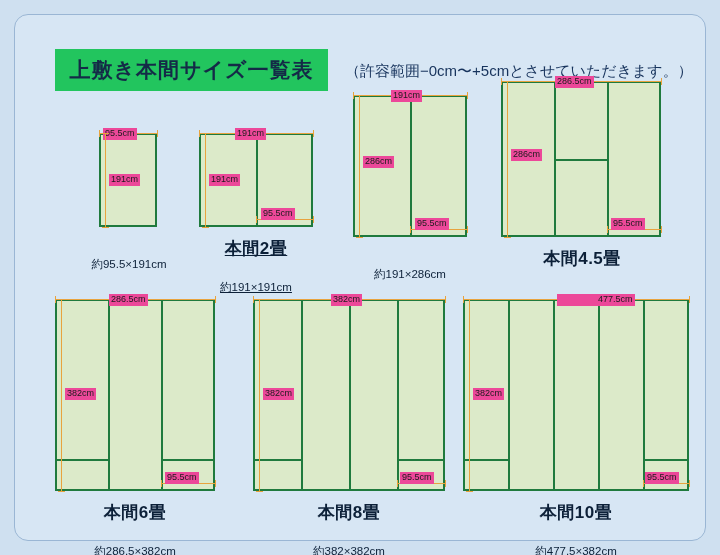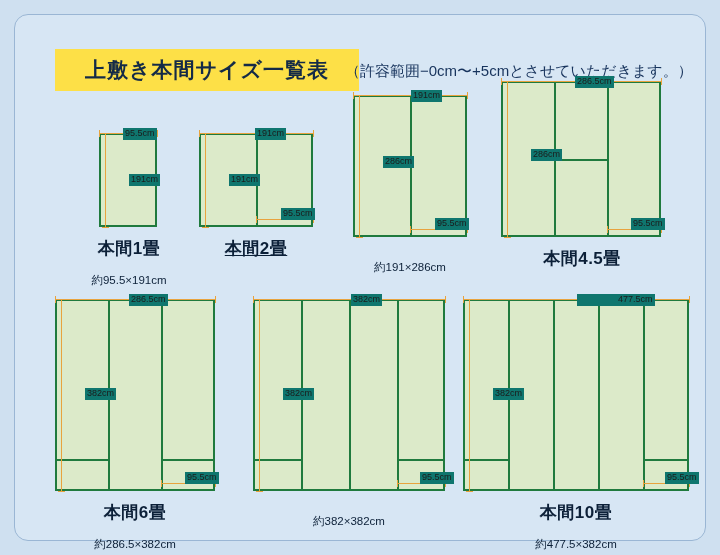--- a/index.html
+++ b/index.html
@@ -14,22 +14,22 @@
     left:14px;top:14px;
     width:692px;height:527px;
     background:#d7e6f4;
     border:1px solid #9ab6d4;
     border-radius:14px;
     box-sizing:border-box;
   }
   .title-box{
     position:absolute;
     left:40px;top:34px;
-    width:304px;height:42px;
-    background:#fde047;
+    width:273px;height:42px;
+    background:#22c55e;
     display:flex;align-items:center;justify-content:center;
   }
   .title-box span{
     font-size:21px;font-weight:bold;color:#142a47;letter-spacing:1px;
   }
   .note{
     position:absolute;
     left:330px;top:47px;
     font-size:15px;color:#17335c;
   }
@@ -54,39 +54,38 @@
   .dim.h{height:1px;}
   .dim.v{width:1px;}
   .cap{position:absolute;background:#e8a33d;}
   .cap.v{width:1px;height:7px;}
   .cap.h{height:1px;width:7px;}
 
   .dlabel{
     position:absolute;
     font-size:9px;
     color:#1b1b1b;
-    background:#0f766e;
+    background:#ec4899;
     padding:1px 2px;
     white-space:nowrap;
     line-height:1.1;
-    margin-left:20px;
   }
 
   .caption{
     position:absolute;
     text-align:center;
     color:#0c2038;
   }
   .caption .name{
     display:block;
     font-size:17px;font-weight:bold;letter-spacing:0.5px;
   }
   .caption .sub{
     display:block;
-    font-size:11.5px;margin-top:13px;
+    font-size:11.5px;margin-top:20px;
   }
 </style>
 </head>
 <body>
 
 <div class="panel">
 
   <div class="title-box">
     <span>上敷き本間サイズ一覧表</span>
   </div>
@@ -99,21 +98,20 @@
     <div class="dim h" style="left:16px;top:14px;width:58px;"></div>
     <div class="cap v" style="left:16px;top:11px;"></div>
     <div class="cap v" style="left:74px;top:11px;"></div>
     <div class="dlabel" style="left:20px;top:9px;">95.5cm</div>
 
     <div class="dim v" style="left:22px;top:14px;height:94px;"></div>
     <div class="cap h" style="left:19px;top:14px;"></div>
     <div class="cap h" style="left:19px;top:108px;"></div>
     <div class="dlabel" style="left:26px;top:55px;">191cm</div>
     <div class="caption" style="left:-30px;top:118px;width:152px;">
-      <span class="name">本間1畳</span>
       <span class="sub">約95.5×191cm</span>
     </div>
   </div>
 
   <div class="fig" style="left:178px;top:104px;">
     <div class="mat" style="left:6px;top:14px;width:114px;height:94px;"></div>
     <div class="divider vdiv" style="left:63px;top:14px;height:94px;"></div>
 
     <div class="dim h" style="left:6px;top:14px;width:114px;"></div>
     <div class="cap v" style="left:6px;top:11px;"></div>
@@ -124,20 +122,21 @@
     <div class="cap h" style="left:9px;top:14px;"></div>
     <div class="cap h" style="left:9px;top:108px;"></div>
     <div class="dlabel" style="left:16px;top:55px;">191cm</div>
 
     <div class="dim h" style="left:63px;top:100px;width:57px;"></div>
     <div class="cap v" style="left:63px;top:97px;"></div>
     <div class="cap v" style="left:120px;top:97px;"></div>
     <div class="dlabel" style="left:68px;top:89px;">95.5cm</div>
     <div class="caption" style="left:-13px;top:118px;width:152px;text-decoration:underline;">
       <span class="name">本間2畳</span>
+      <span class="sub">約191×191cm</span>
     </div>
   </div>
 
   <div class="fig" style="left:330px;top:62px;">
     <div class="mat" style="left:8px;top:18px;width:114px;height:142px;"></div>
     <div class="divider vdiv" style="left:65px;top:18px;height:142px;"></div>
 
     <div class="dim h" style="left:8px;top:18px;width:114px;"></div>
     <div class="cap v" style="left:8px;top:15px;"></div>
     <div class="cap v" style="left:122px;top:15px;"></div>
@@ -225,20 +224,21 @@
     <div class="dim v" style="left:16px;top:16px;height:192px;"></div>
     <div class="cap h" style="left:13px;top:16px;"></div>
     <div class="cap h" style="left:13px;top:208px;"></div>
     <div class="dlabel" style="left:20px;top:105px;">382cm</div>
 
     <div class="dim h" style="left:154px;top:200px;width:48px;"></div>
     <div class="cap v" style="left:154px;top:197px;"></div>
     <div class="cap v" style="left:202px;top:197px;"></div>
     <div class="dlabel" style="left:157px;top:189px;">95.5cm</div>
     <div class="caption" style="left:26px;top:218px;width:160px;">
+      <span class="name">本間8畳</span>
       <span class="sub">約382×382cm</span>
     </div>
   </div>
 
   <div class="fig" style="left:438px;top:268px;">
     <div class="mat" style="left:10px;top:16px;width:226px;height:192px;"></div>
     <div class="divider vdiv" style="left:55px;top:16px;height:192px;"></div>
     <div class="divider vdiv" style="left:100px;top:16px;height:192px;"></div>
     <div class="divider vdiv" style="left:145px;top:16px;height:192px;"></div>
     <div class="divider vdiv" style="left:190px;top:16px;height:192px;"></div>

